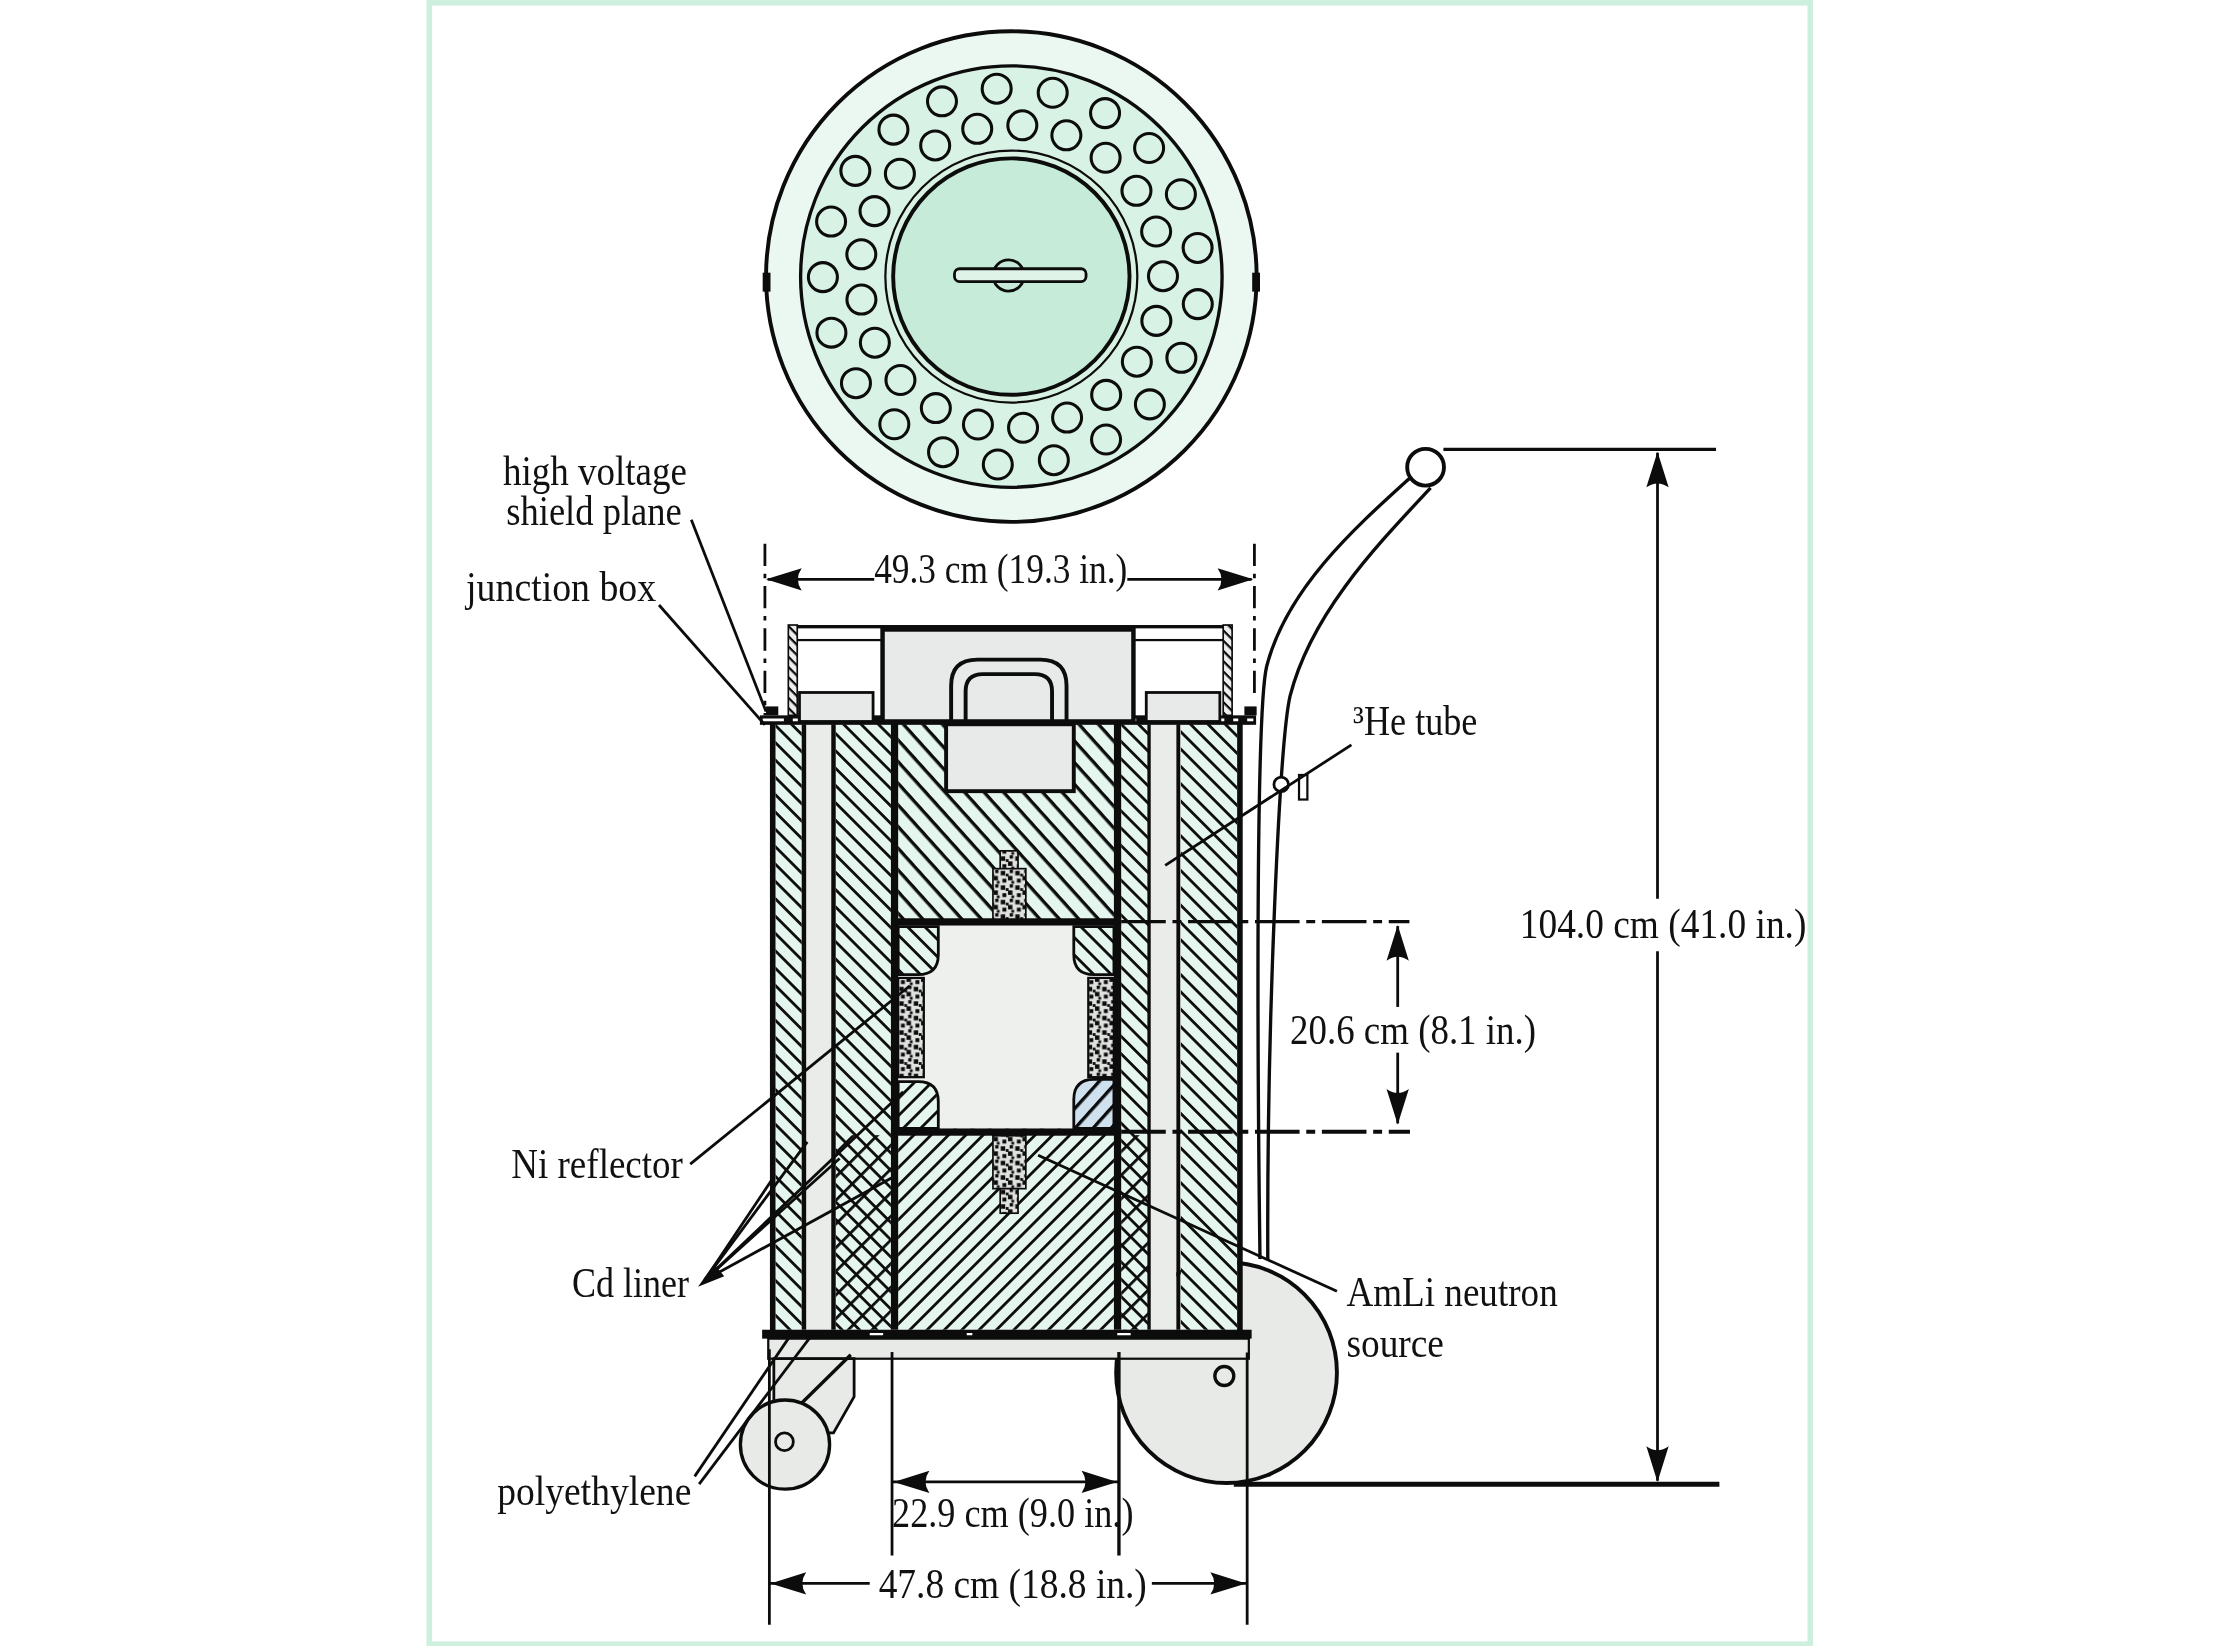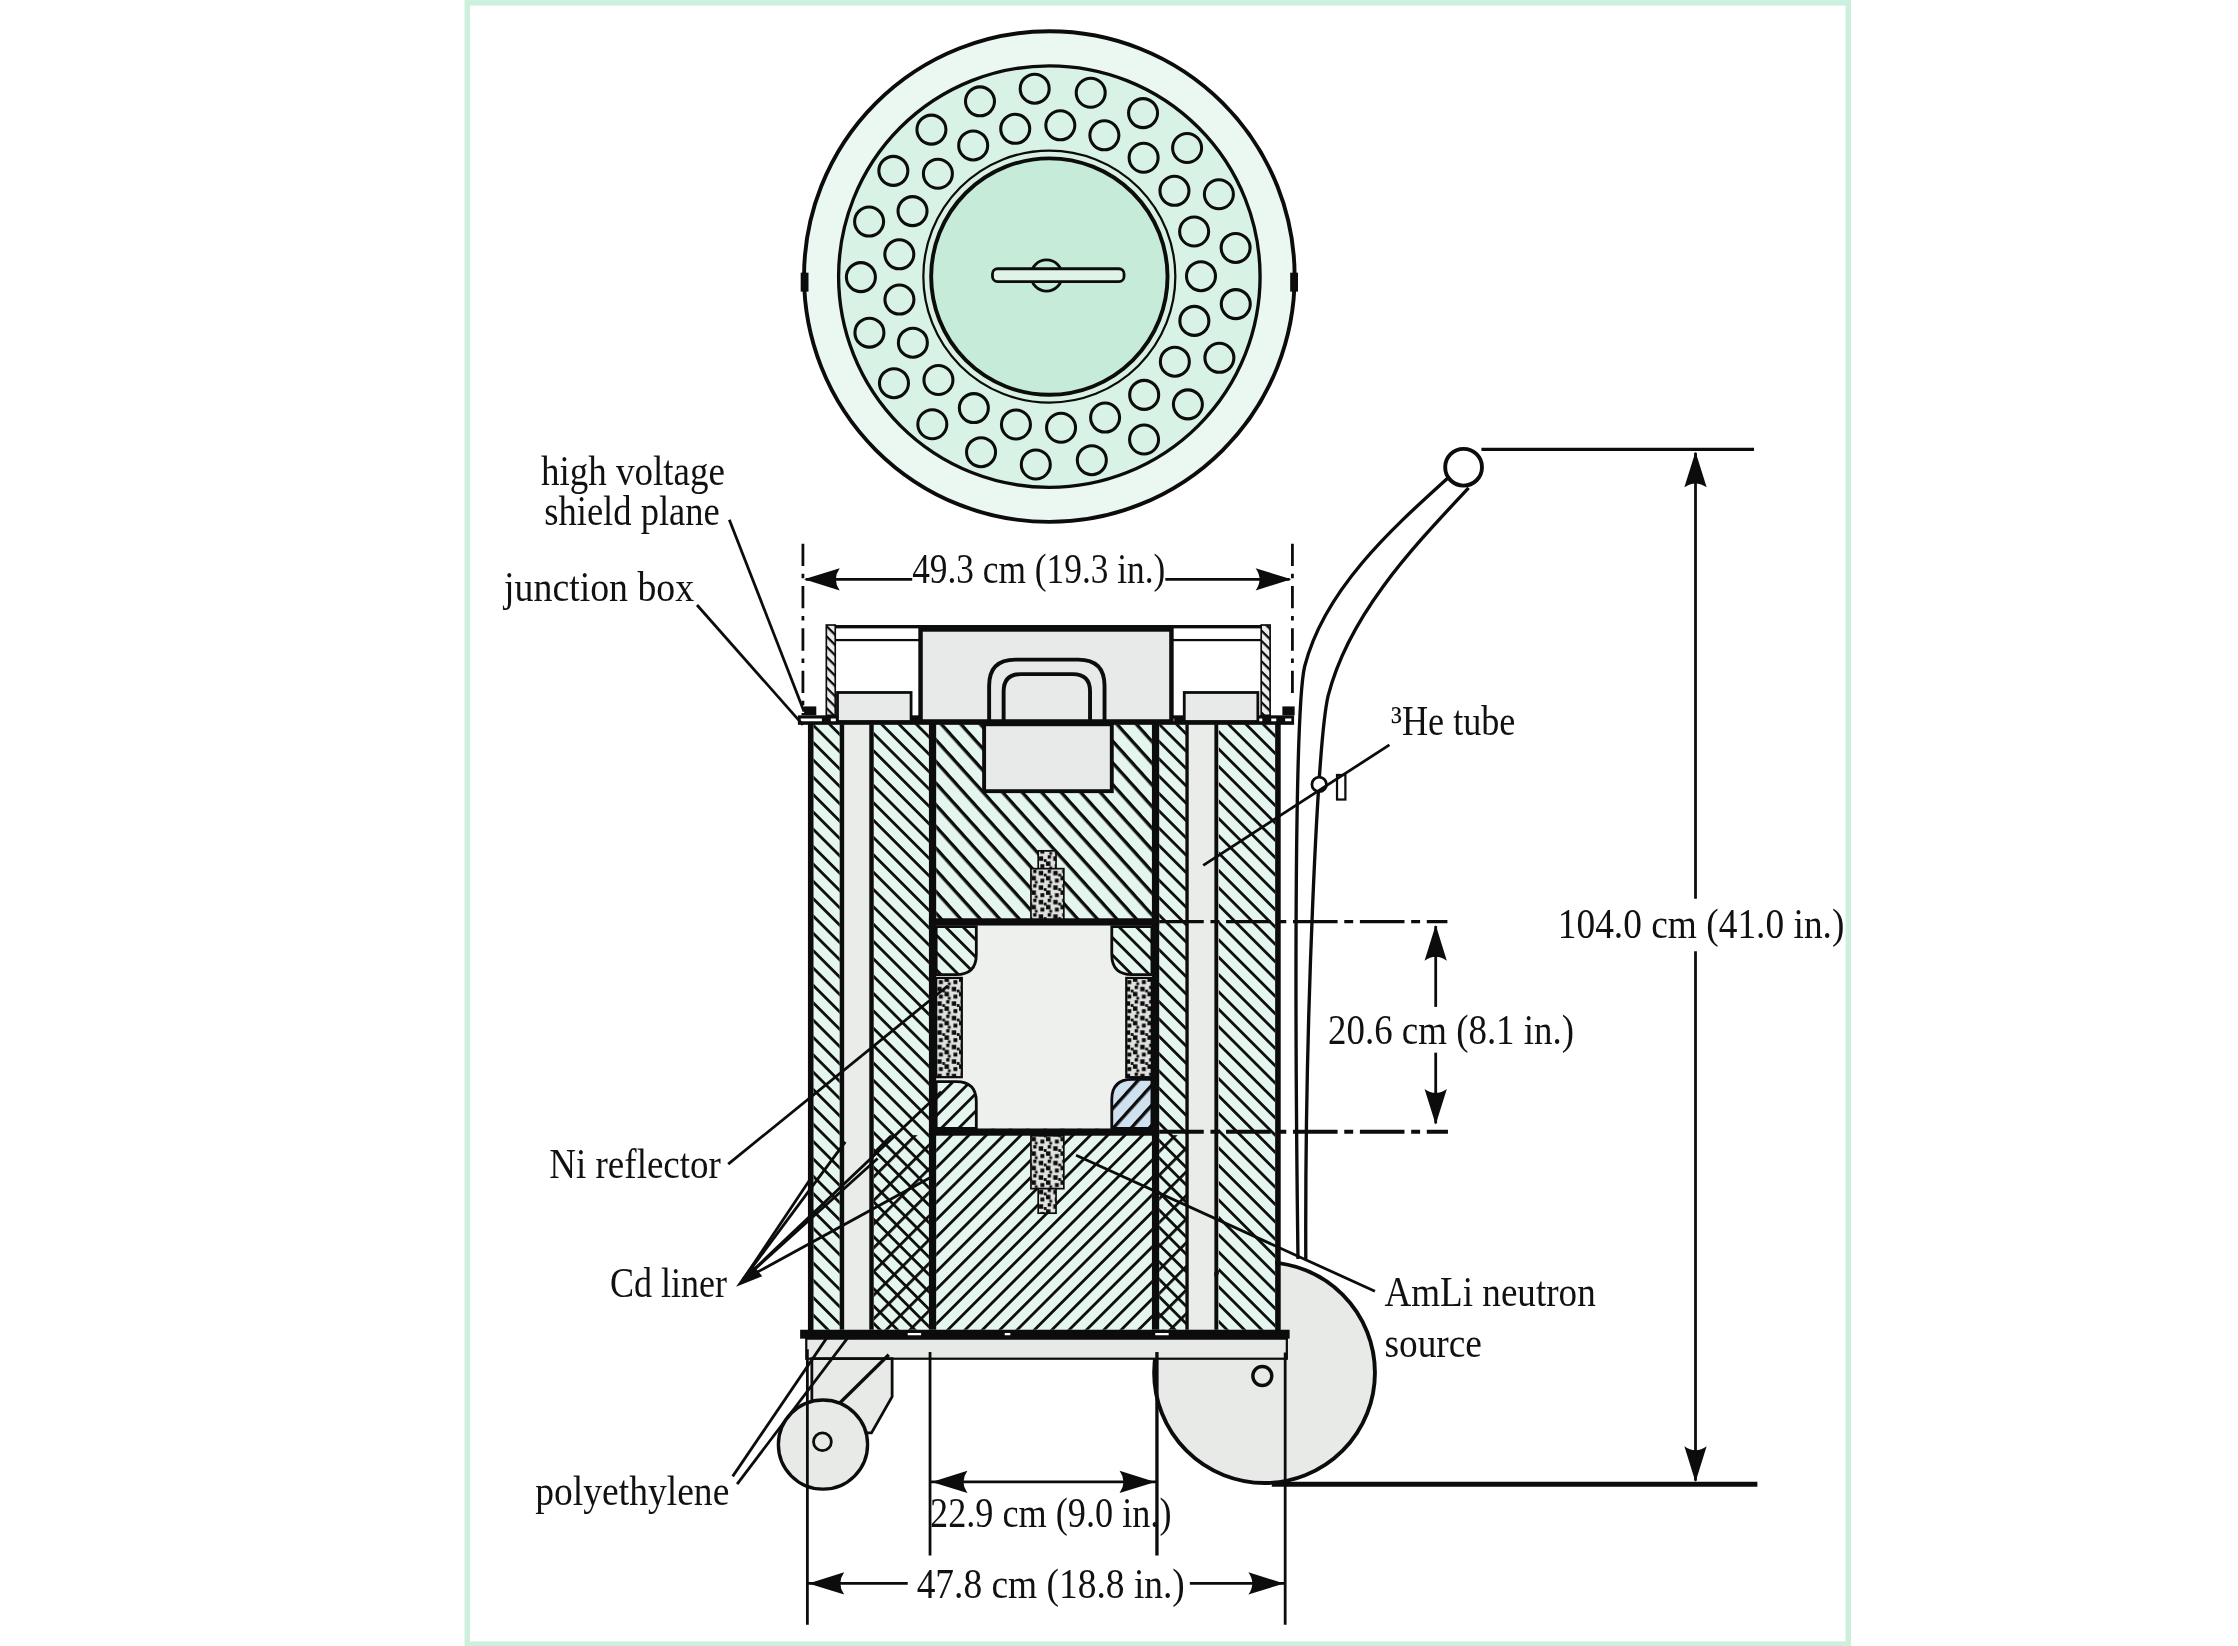--- a/index.html
+++ b/index.html
@@ -1,16 +1,16 @@
 <!DOCTYPE html>
 <html style="font-size:9px"><head>
 <meta charset="utf-8">
 <style>
 html,body{margin:0;padding:0;background:#ffffff;}
-#page{width:1976px;height:1647px;position:relative;padding-left:38px;}
+#page{width:1976px;height:1647px;position:relative;}
 text{font-family:"Liberation Serif",serif;fill:#111;}
 </style>
 </head>
 <body>
 <div id="page">
 <svg width="2239" height="1647" viewBox="0 0 4016 2954" xmlns="http://www.w3.org/2000/svg">
 <defs>
 <pattern id="hNW" width="22" height="22" patternUnits="userSpaceOnUse" patternTransform="rotate(45)">
   <rect width="22" height="22" fill="#e4f6ed"></rect>
           <rect width="22" height="5" fill="#0c0c0c"></rect>

